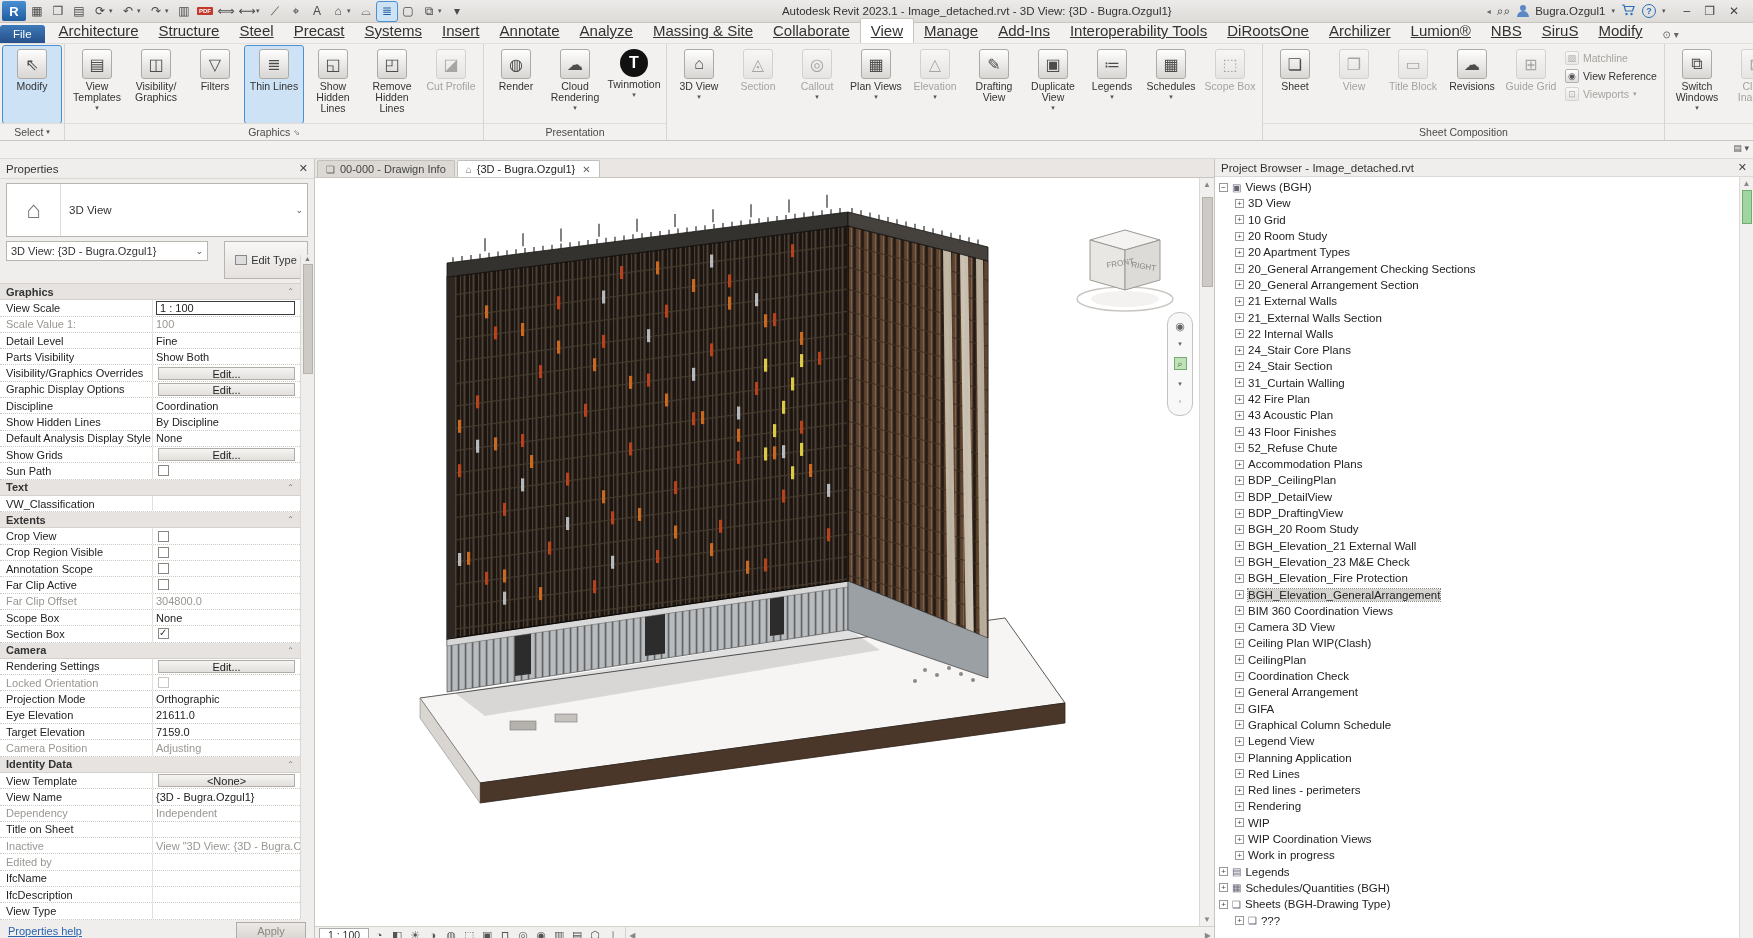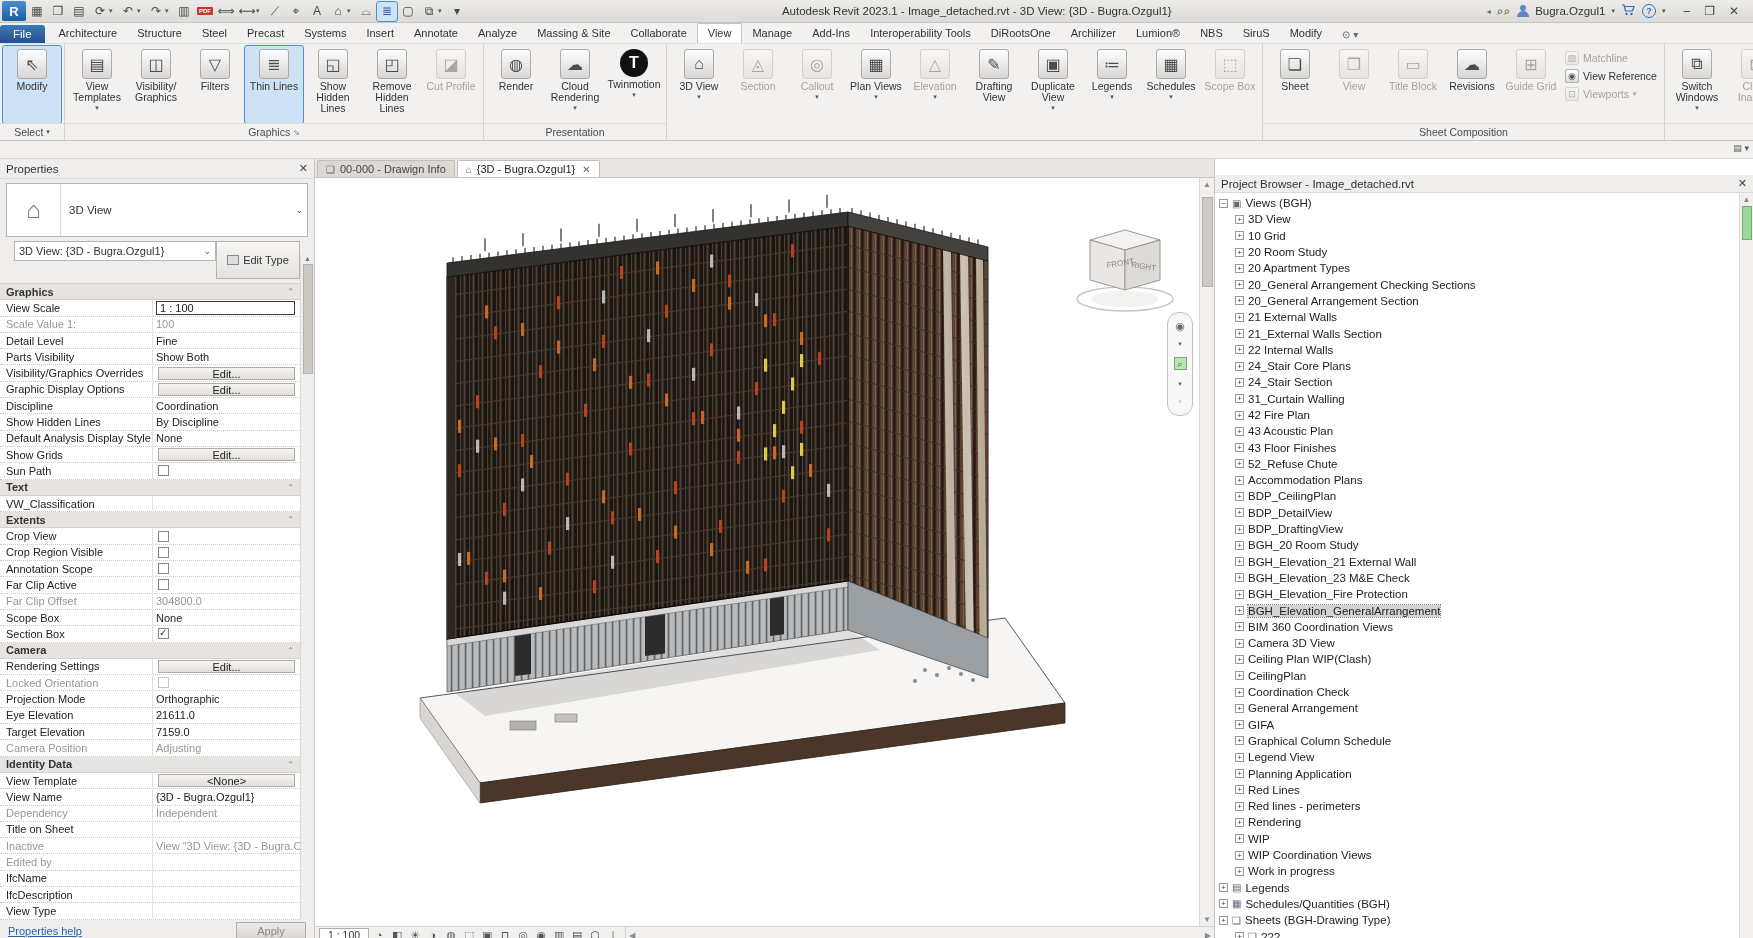--- a/index.html
+++ b/index.html
@@ -19,21 +19,21 @@
   .title-right { display:flex; align-items:center; gap:6px; padding-right:6px; font-size:11.5px; }
   .user-ico { width:13px; height:13px; position:relative; }
   .user-ico::before { content:""; position:absolute; left:3.5px; top:0; width:6px; height:6px; border-radius:50%; background:#5b87c5; }
   .user-ico::after { content:""; position:absolute; left:0.5px; top:6.5px; width:12px; height:6px; border-radius:6px 6px 0 0; background:#5b87c5; }
   .help-ico { width:14px; height:14px; border:1.5px solid #2c6fb7; color:#2c6fb7; border-radius:50%; font-size:9px; display:flex; align-items:center; justify-content:center; font-weight:bold; }
   .win-btns { display:flex; gap:14px; margin-left:12px; padding-right:8px; font-size:12px; color:#444; }
 
   
   .tabrow { height:21px; background:#f3f1ef; display:flex; align-items:flex-end; border-bottom:1px solid #e3e0dc; }
   .filetab { background:linear-gradient(#3d7ab8,#27508a); color:#fff; padding:3px 13px; font-size:11.5px; border-radius:3px 3px 0 0; margin-right:4px; }
-  .rtab { padding:3px 10px 4px; font-size:11px; color:#333; white-space:nowrap; }
+  .rtab { padding:3px 10px 4px; font-size:15px; color:#333; white-space:nowrap;text-decoration:underline; }
   .rtab.active { background:#fff; border:1px solid #c8c5c1; border-bottom:none; border-radius:2px 2px 0 0; }
   .tab-extra { margin-left:4px; color:#666; font-size:10px; padding:3px 6px; }
 
   
   .ribbon { height:97px; background:#f3f1ef; display:flex; align-items:stretch; border-bottom:1px solid #c9c6c2; }
   .rpanel { display:flex; flex-direction:column; border-right:1px solid #d8d5d1; }
   .rpanel-body { flex:1; display:flex; align-items:stretch; gap:1px; padding:2px 3px 0; }
   .rpanel-label { height:16px; text-align:center; font-size:10.5px; color:#4a4a4a; border-top:1px solid #e0ddd9; display:flex; align-items:center; justify-content:center; gap:3px; padding:8px 6px; white-space:nowrap; }
   .bigbtn { width:58px; display:flex; flex-direction:column; align-items:center; justify-content:flex-start; padding-top:3px; border-radius:2px; cursor:default; }
   .bigbtn .ric { width:30px; height:30px; border:1px solid #adaaa6; border-radius:3px; background:linear-gradient(#fefefe,#d8d6d3); display:flex; align-items:center; justify-content:center; font-size:16px; color:#4c4c4c; margin-bottom:2px; }
@@ -54,21 +54,21 @@
   .main { display:flex; height:784px; }
 
   
   .props { width:315px; background:#f0eeec; border-right:1px solid #c9c6c2; display:flex; flex-direction:column; position:relative; }
   .props-head { height:20px; display:flex; align-items:center; padding:0 6px; font-size:11.5px; background:#f0eeec; border-bottom:1px solid #dcd9d5; }
   .props-head .x { margin-left:auto; font-size:11px; color:#444; }
   .typebox { margin:4px 6px 2px; background:#fff; border:1px solid #b8b5b1; height:54px; display:flex; align-items:center; position:relative; }
   .typebox .thumb { width:54px; height:100%; border-right:1px solid #e0ddd9; display:flex; align-items:center; justify-content:center; font-size:24px; color:#777; }
   .typebox .tlabel { padding-left:8px; font-size:11.5px; }
   .typebox .dd { position:absolute; right:4px; top:50%; transform:translateY(-50%); font-size:9px; color:#555; }
-  .selrow { display:flex; margin:2px 14px 4px; gap:0; }
+  .selrow { display:flex; margin:2px 6px 4px; gap:16px; }
   .selbox { flex:1; background:#fff; border:1px solid #b8b5b1; height:20px; display:flex; align-items:center; padding:0 4px; font-size:11px; }
   .selbox .dd { margin-left:auto; font-size:9px; color:#555; }
   .edittype { width:84px; height:38px; border:1px solid #b8b5b1; background:linear-gradient(#f8f7f5,#e4e1de); display:flex; align-items:center; justify-content:center; gap:4px; font-size:11px; }
   .edittype .eic { width:12px; height:10px; border:1px solid #888; background:#ddd; }
   .propgrid { margin:0 14px 0 0; background:#fff; border-top:1px solid #d4d1cd; position:relative; }
   .prow { display:flex; height:16.3px; border-bottom:1px dotted #ccc9c5; background:#fff; align-items:center; }
   .prow .plabel { width:152px; padding-left:6px; font-size:11px; color:#222; white-space:nowrap; overflow:hidden; }
   .prow .pval { flex:1; border-left:1px solid #e3e0dc; height:100%; display:flex; align-items:center; padding:0 3px; font-size:11px; color:#222; white-space:nowrap; overflow:hidden; }
   .prow.disabled .plabel, .prow.disabled .pval { color:#9a9792; }
   .psec { height:16.3px; background:#e6e3e0; display:flex; align-items:center; padding:0 6px; font-weight:bold; font-size:11px; border-bottom:1px solid #d4d1cd; }
@@ -101,21 +101,21 @@
   .scalebox { border:1px solid #b0ada9; background:#fff; font-size:10.5px; padding:0 8px; height:14px; line-height:13px; }
   .vc-ico { width:16px; height:14px; display:flex; align-items:center; justify-content:center; font-size:11px; color:#555; }
   .hscroll { flex:1; display:flex; align-items:center; height:100%; border-left:1px solid #d4d1cd; color:#888; font-size:8px; }
   .hscroll .htrack { flex:1; height:100%; background:#f1f0ef; }
   .navpill { position:absolute; right:6px; top:134px; width:26px; height:104px; background:rgba(248,248,248,.95); border:1px solid #c5c2be; border-radius:12px; display:flex; flex-direction:column; align-items:center; justify-content:space-around; padding:4px 0; }
   .navpill span { font-size:11px; color:#666; line-height:10px; }
   .navpill .zoomsq { width:13px; height:13px; background:#bfe3b8; border:1px solid #7aa872; font-size:9px; display:flex; align-items:center; justify-content:center; color:#33502e; }
 
   
   .pbrowser { width:539px; background:#fff; border-left:1px solid #c9c6c2; display:flex; flex-direction:column; }
-  .pb-head { height:18px; background:#f0eeec; display:flex; align-items:center; padding:0 6px; font-size:11.5px; border-bottom:1px solid #dcd9d5;margin-top:16px; }
+  .pb-head { height:18px; background:#f0eeec; display:flex; align-items:center; padding:0 6px; font-size:11.5px; border-bottom:1px solid #dcd9d5; }
   .pb-head .x { margin-left:auto; font-size:11px; color:#444; }
   .pb-body { flex:1; display:flex; min-height:0; }
   .pb-tree { flex:1; padding:2px 0 0 4px; overflow:hidden; }
   .trow { height:16.3px; display:flex; align-items:center; font-size:11.5px; color:#222; white-space:nowrap; }
   .trow .exp { width:9px; height:9px; border:1px solid #999; background:#fff; font-size:8px; line-height:7px; text-align:center; color:#444; margin-right:4px; flex:none; }
   .trow .nodeico { font-size:10px; color:#667; margin-right:4px; }
   .trow .lbl.sel { background:#d6d4d1; outline:1px dotted #8a8783; }
   .t-indent { margin-left:16px; }
   .pb-scroll { width:14px; background:#f1f0ef; border-left:1px solid #dcd9d5; display:flex; flex-direction:column; align-items:center; font-size:8px; color:#888; padding:2px 0; }
   .pb-scroll .thumb { width:10px; height:34px; background:#9fd69f; border:1px solid #6fae6f; margin-top:2px; }

